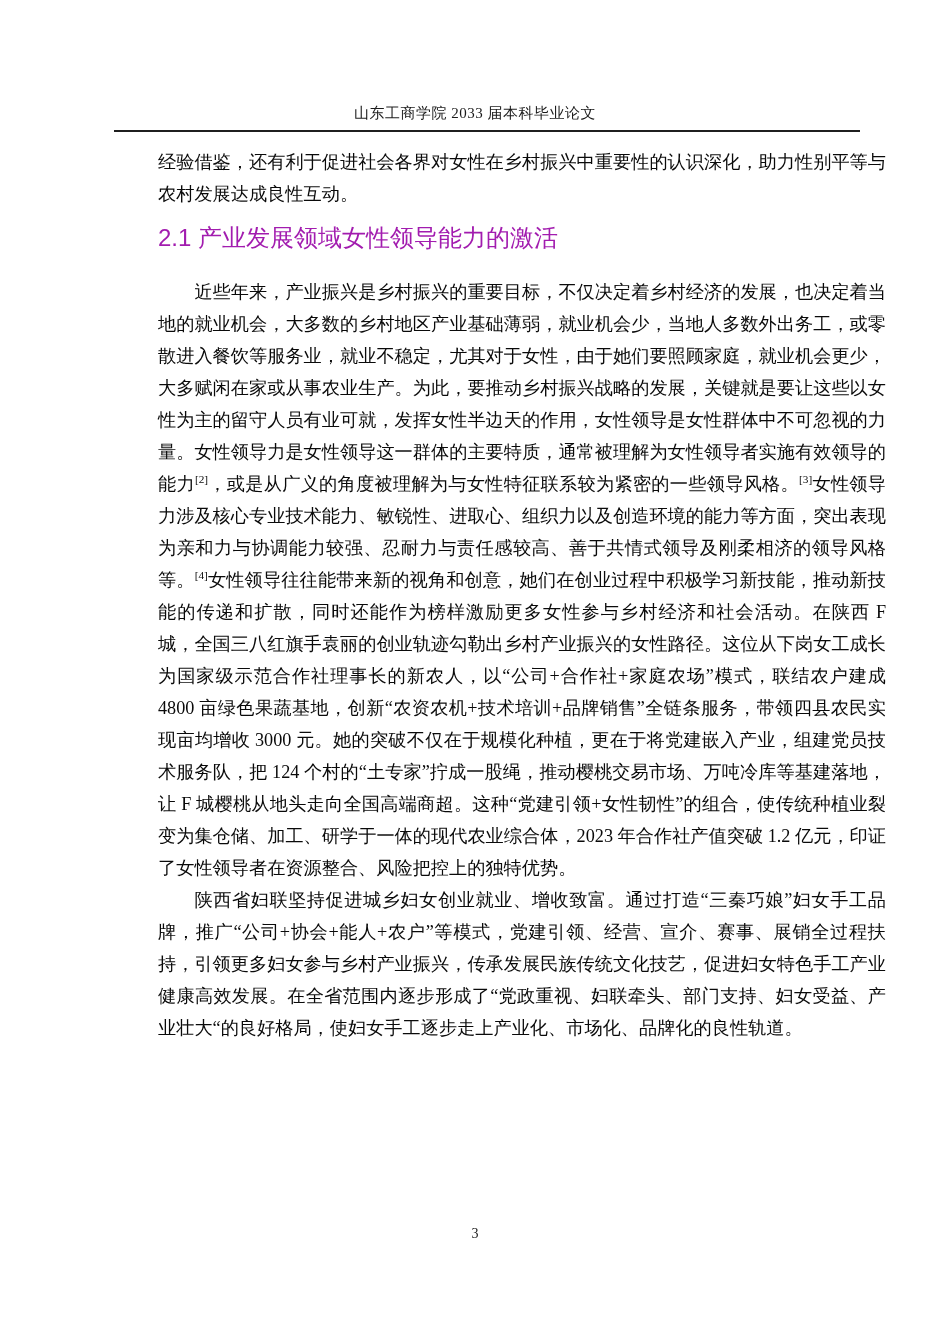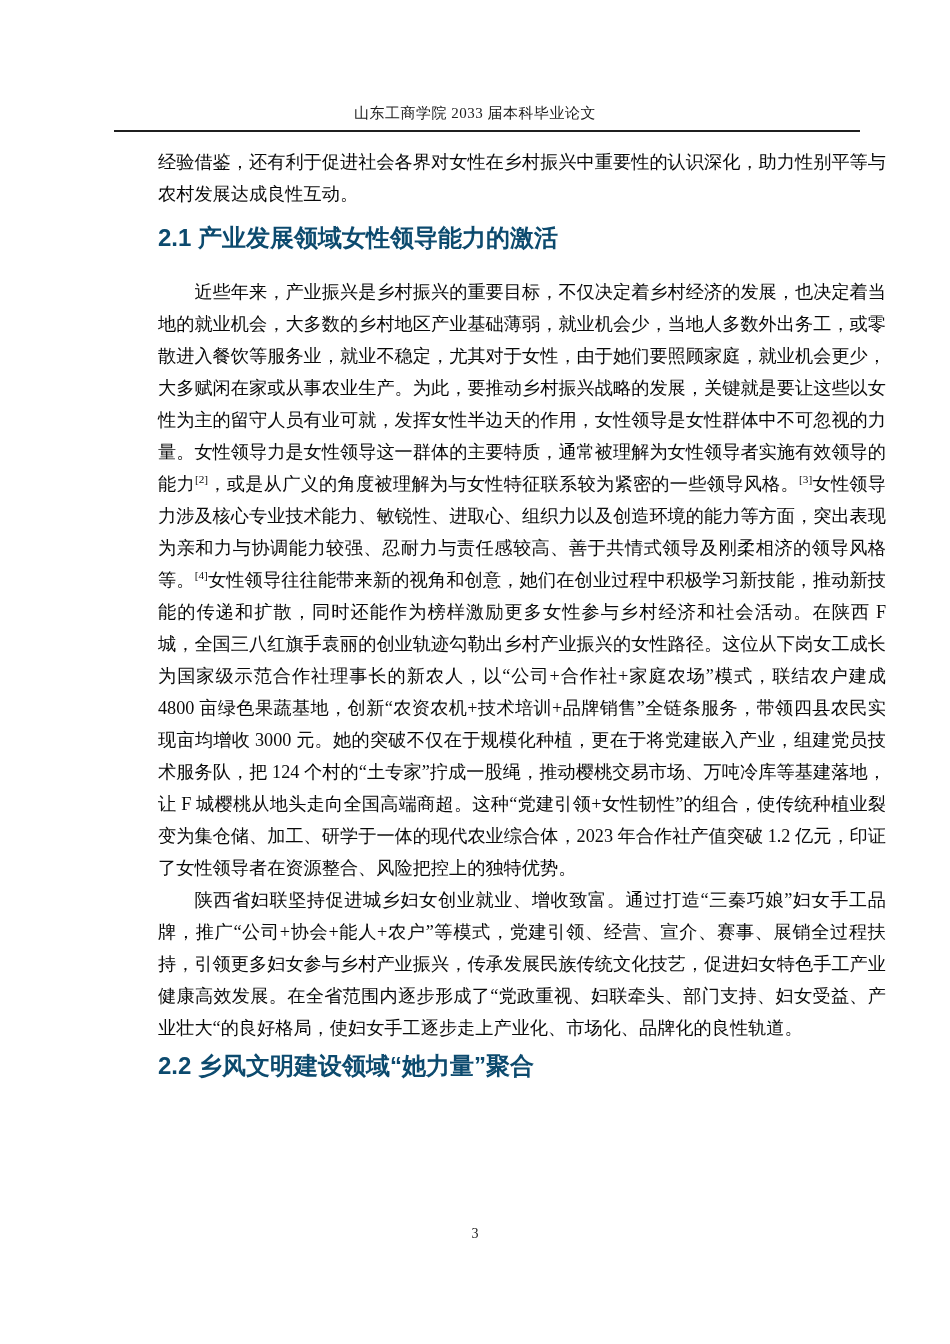--- a/index.html
+++ b/index.html
@@ -53,24 +53,24 @@
     margin: 0;
     text-indent: 2em;
   }
   .content p.no-indent {
     text-indent: 0;
   }
   .content h2 {
     font-family: "Liberation Sans", "DejaVu Sans", sans-serif;
     font-size: 24px;
     line-height: 32px;
-    font-weight: bold;
+    font-weight: normal;
     margin: 12px 0 22px 0;
     text-align: left;
-    color: #0c4a6e;
+    color: #a21caf;
   }
   .content h2.second {
     margin: 6px 0 18px 0;
   }
   .content sup {
     font-size: 0.62em;
     line-height: 0;
     vertical-align: super;
   }
   
@@ -96,21 +96,20 @@
   <div class="content">
 
     <p class="no-indent">经验借鉴，还有利于促进社会各界对女性在乡村振兴中重要性的认识深化，助力性别平等与农村发展达成良性互动。</p>
 
     <h2>2.1 产业发展领域女性领导能力的激活</h2>
 
     <p>近些年来，产业振兴是乡村振兴的重要目标，不仅决定着乡村经济的发展，也决定着当地的就业机会，大多数的乡村地区产业基础薄弱，就业机会少，当地人多数外出务工，或零散进入餐饮等服务业，就业不稳定，尤其对于女性，由于她们要照顾家庭，就业机会更少，大多赋闲在家或从事农业生产。为此，要推动乡村振兴战略的发展，关键就是要让这些以女性为主的留守人员有业可就，发挥女性半边天的作用，女性领导是女性群体中不可忽视的力量。女性领导力是女性领导这一群体的主要特质，通常被理解为女性领导者实施有效领导的能力<sup>[2]</sup>，或是从广义的角度被理解为与女性特征联系较为紧密的一些领导风格。<sup>[3]</sup>女性领导力涉及核心专业技术能力、敏锐性、进取心、组织力以及创造环境的能力等方面，突出表现为亲和力与协调能力较强、忍耐力与责任感较高、善于共情式领导及刚柔相济的领导风格等。<sup>[4]</sup>女性领导往往能带来新的视角和创意，她们在创业过程中积极学习新技能，推动新技能的传递和扩散，同时还能作为榜样激励更多女性参与乡村经济和社会活动。在陕西 F 城，全国三八红旗手袁丽的创业轨迹勾勒出乡村产业振兴的女性路径。这位从下岗女工成长为国家级示范合作社理事长的新农人，以“公司+合作社+家庭农场”模式，联结农户建成 4800 亩绿色果蔬基地，创新“农资农机+技术培训+品牌销售”全链条服务，带领四县农民实现亩均增收 3000 元。她的突破不仅在于规模化种植，更在于将党建嵌入产业，组建党员技术服务队，把 124 个村的“土专家”拧成一股绳，推动樱桃交易市场、万吨冷库等基建落地，让 F 城樱桃从地头走向全国高端商超。这种“党建引领+女性韧性”的组合，使传统种植业裂变为集仓储、加工、研学于一体的现代农业综合体，2023 年合作社产值突破 1.2 亿元，印证了女性领导者在资源整合、风险把控上的独特优势。</p>
 
     <p>陕西省妇联坚持促进城乡妇女创业就业、增收致富。通过打造“三秦巧娘”妇女手工品牌，推广“公司+协会+能人+农户”等模式，党建引领、经营、宣介、赛事、展销全过程扶持，引领更多妇女参与乡村产业振兴，传承发展民族传统文化技艺，促进妇女特色手工产业健康高效发展。在全省范围内逐步形成了“党政重视、妇联牵头、部门支持、妇女受益、产业壮大“的良好格局，使妇女手工逐步走上产业化、市场化、品牌化的良性轨道。</p>
 
-    <h2 class="second">2.2 乡风文明建设领域“她力量”聚合</h2>
 
 
   </div>
 
   <div class="footer">
     <span>3</span>
   </div>
 
 </div>
 

